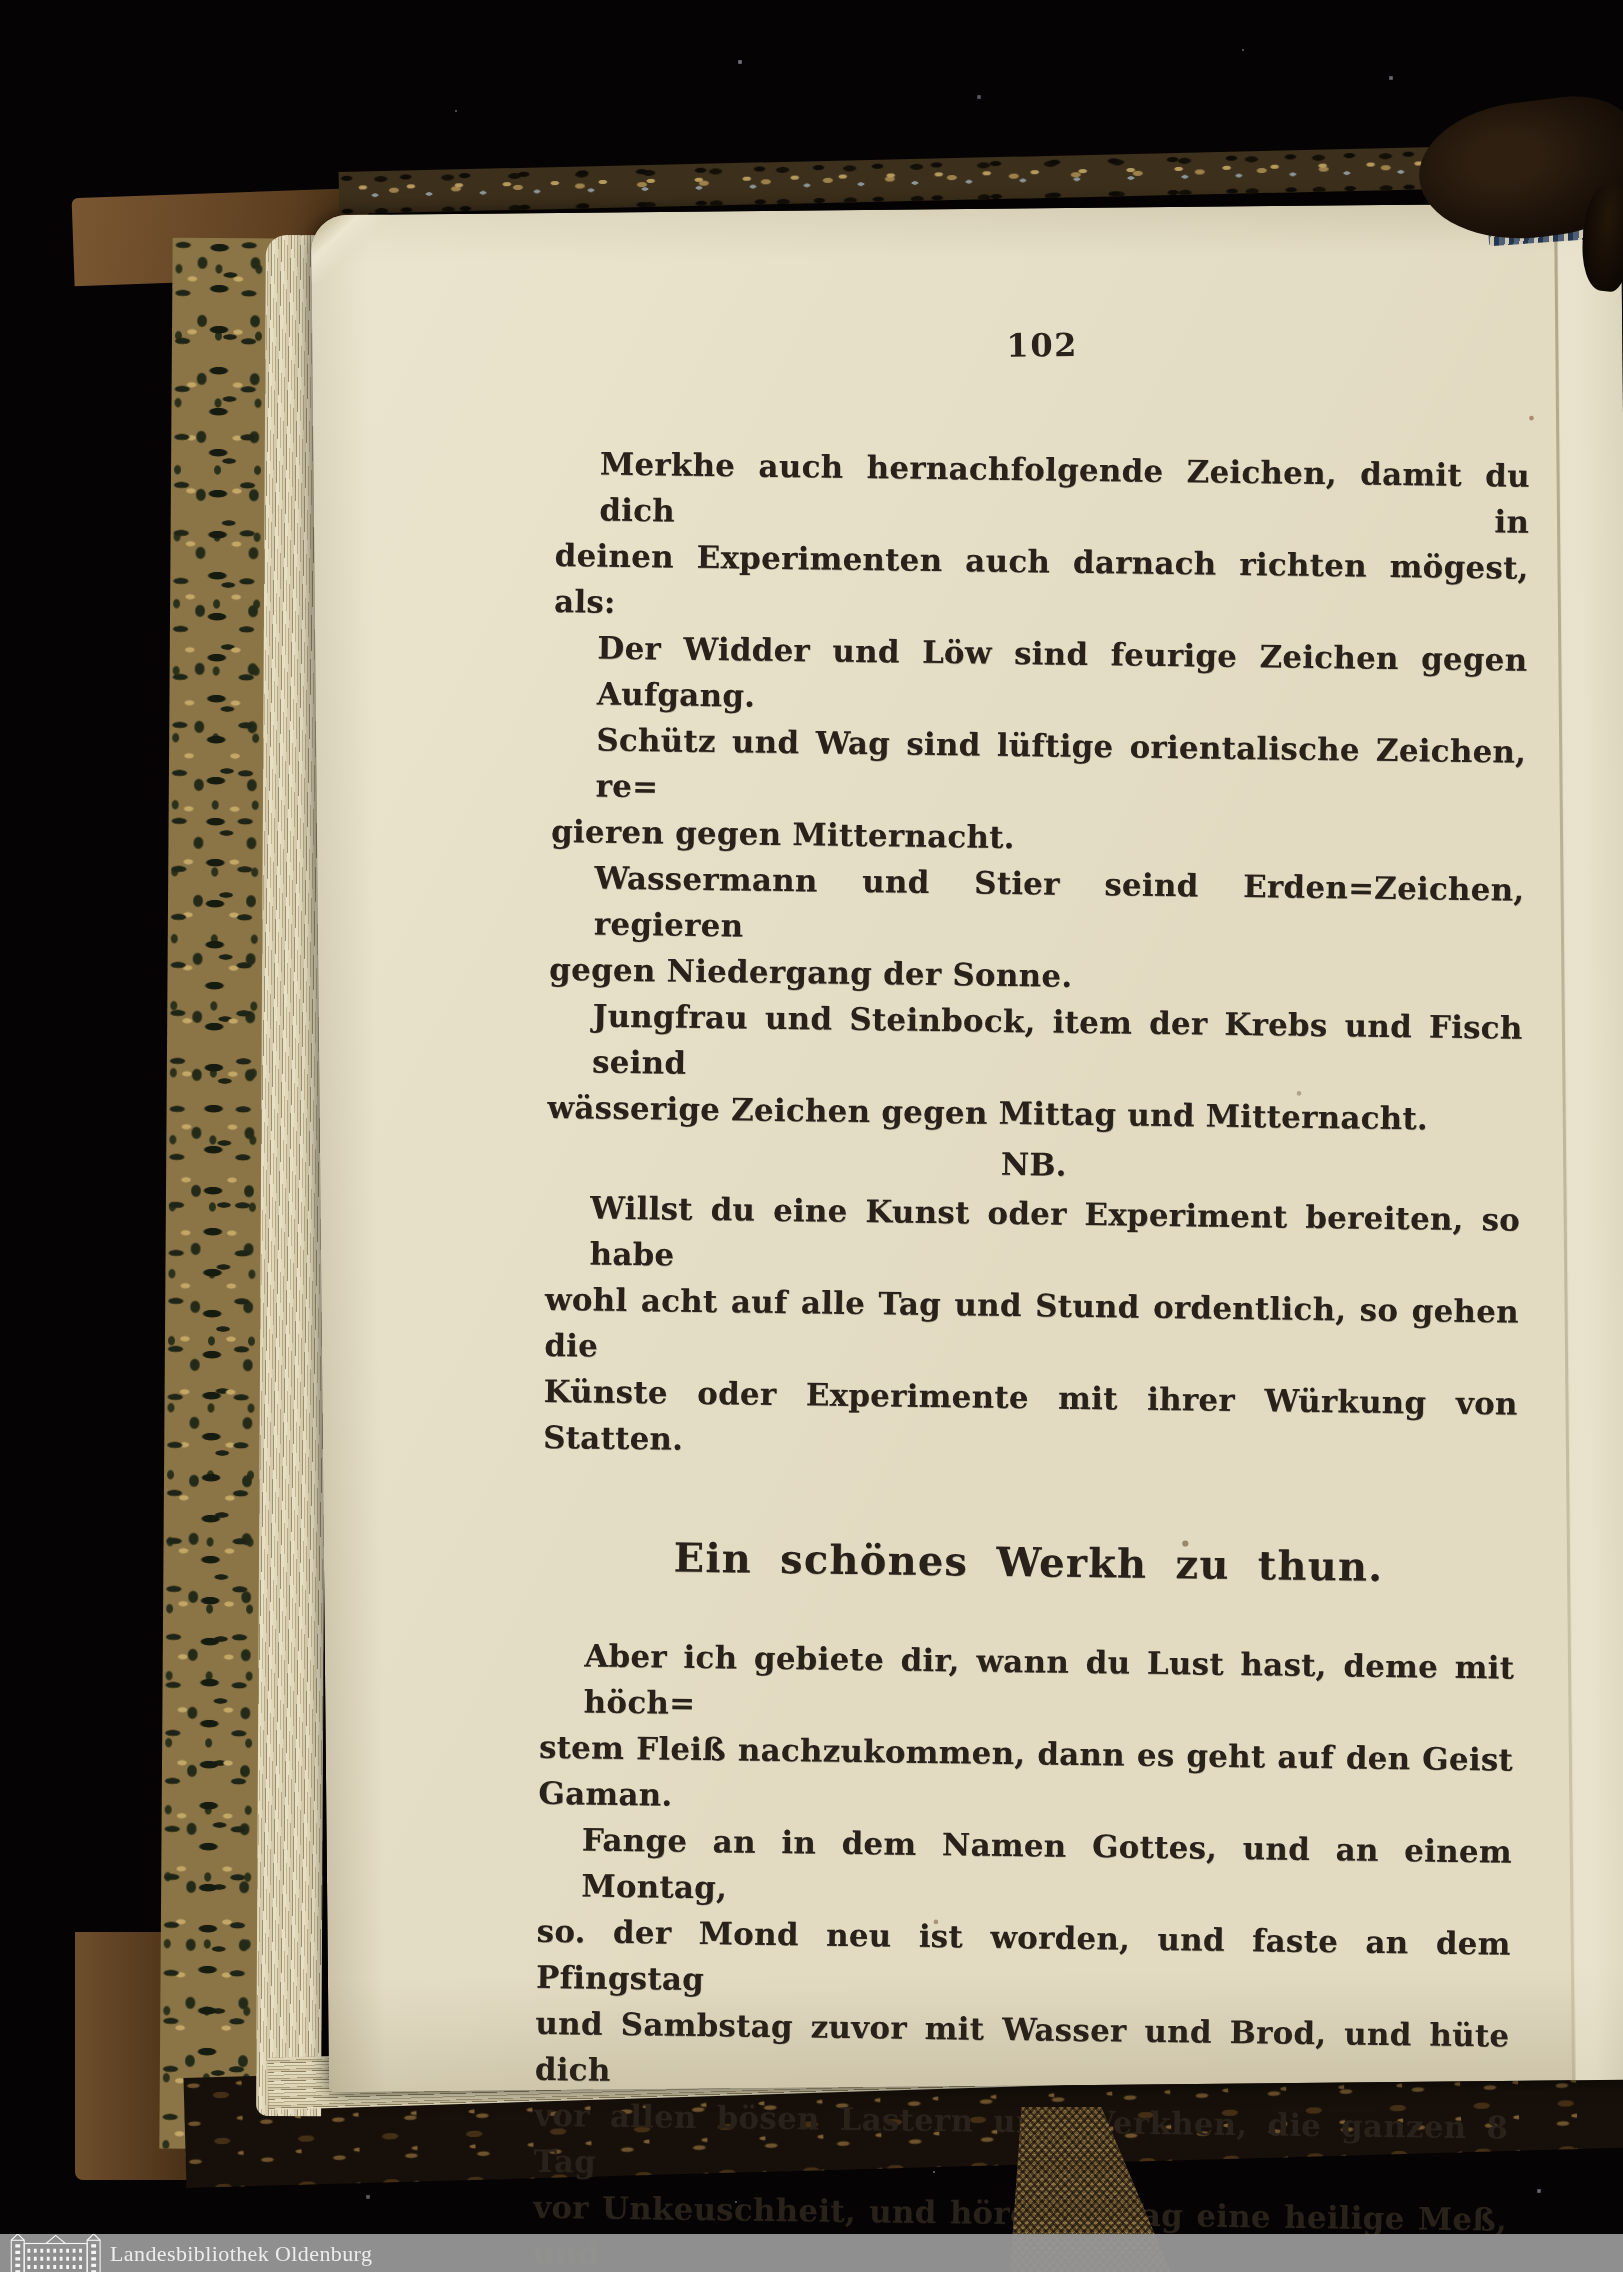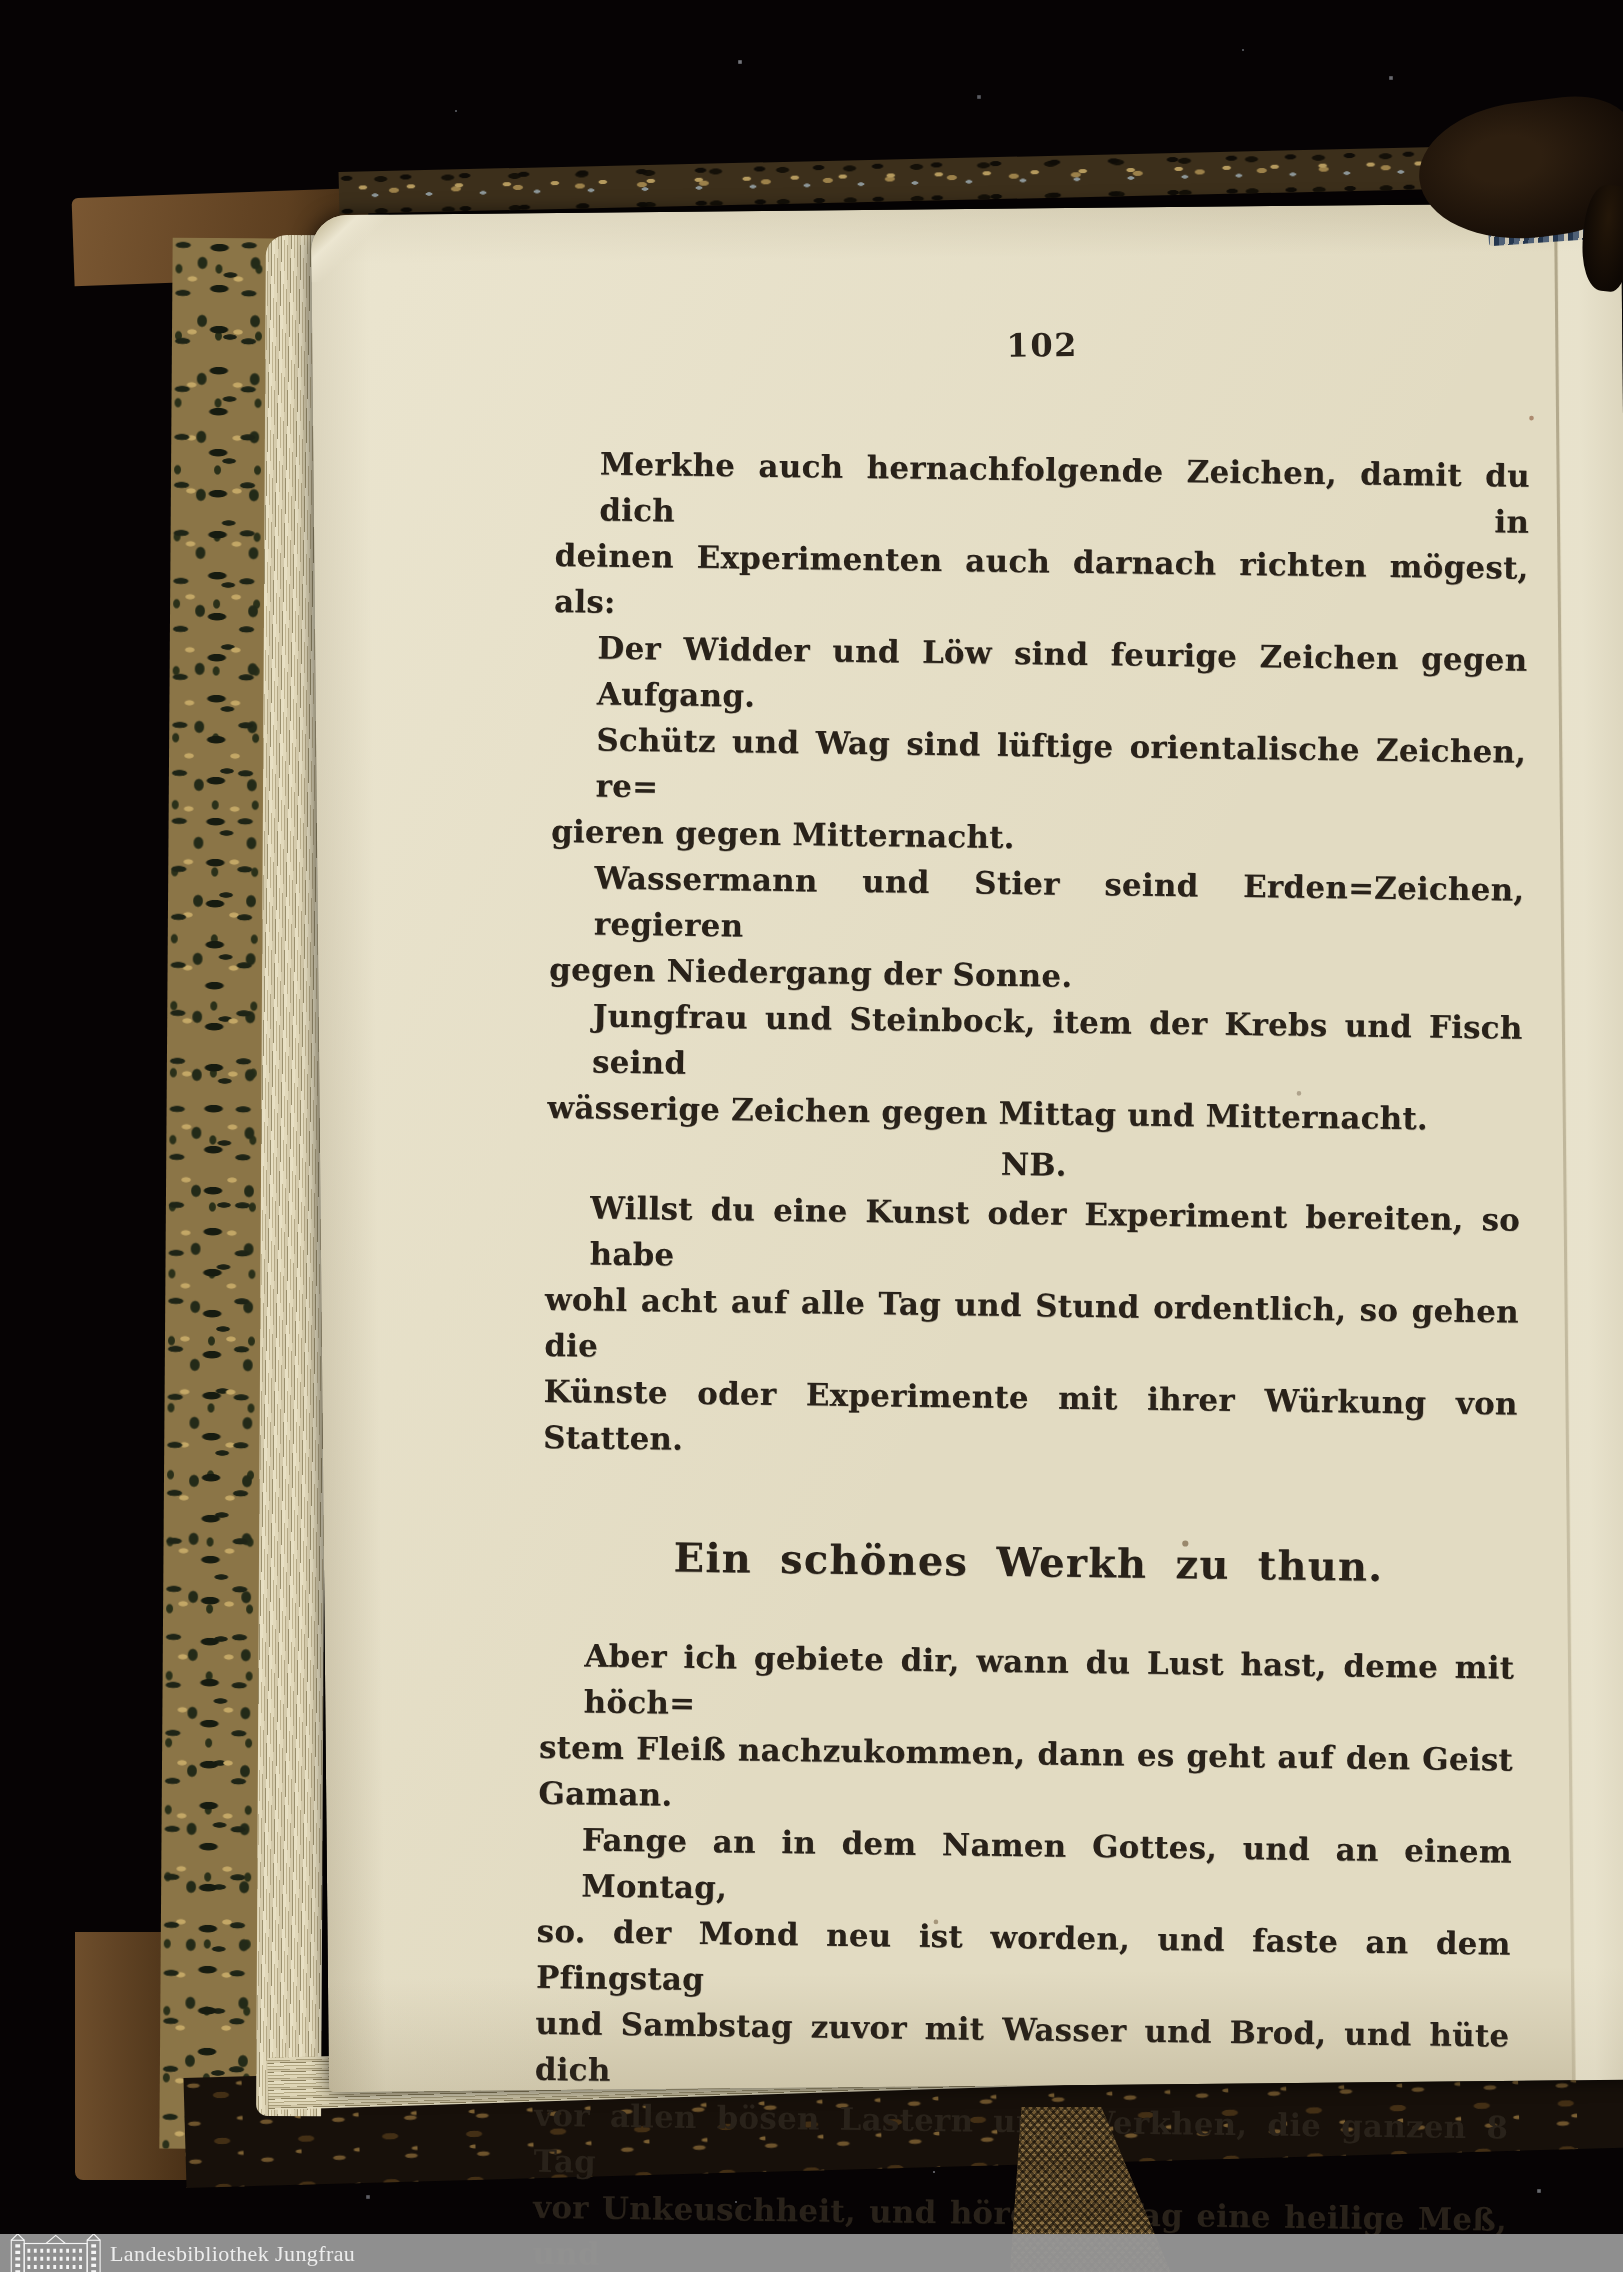--- a/index.html
+++ b/index.html
@@ -181,15 +181,15 @@
       <polyline points="4,9 12,1 20,9"></polyline>
       <rect x="98" y="9" width="16" height="43"></rect>
       <polyline points="98,9 106,1 114,9"></polyline>
       <line x1="24" y1="22" x2="94" y2="22" stroke-width="5" stroke-dasharray="3.5 4.5"></line>
       <line x1="24" y1="32" x2="94" y2="32" stroke-width="5" stroke-dasharray="3.5 4.5"></line>
       <line x1="24" y1="42" x2="94" y2="42" stroke-width="5" stroke-dasharray="3.5 4.5"></line>
       <line x1="12" y1="14" x2="12" y2="50" stroke-width="6" stroke-dasharray="4 4"></line>
       <line x1="106" y1="14" x2="106" y2="50" stroke-width="6" stroke-dasharray="4 4"></line>
     </g>
   </svg>
-  <div class="lib-name">Landesbibliothek Jungfrau</div>
+  <div class="lib-name">Landesbibliothek Oldenburg</div>
 </div>
 
 
 </body></html>

